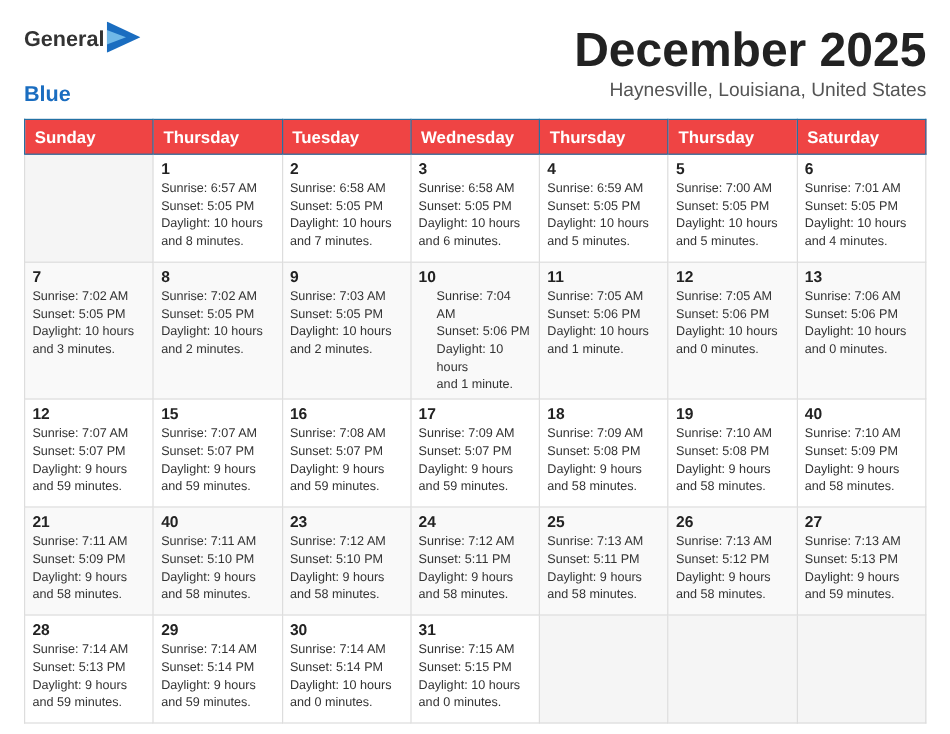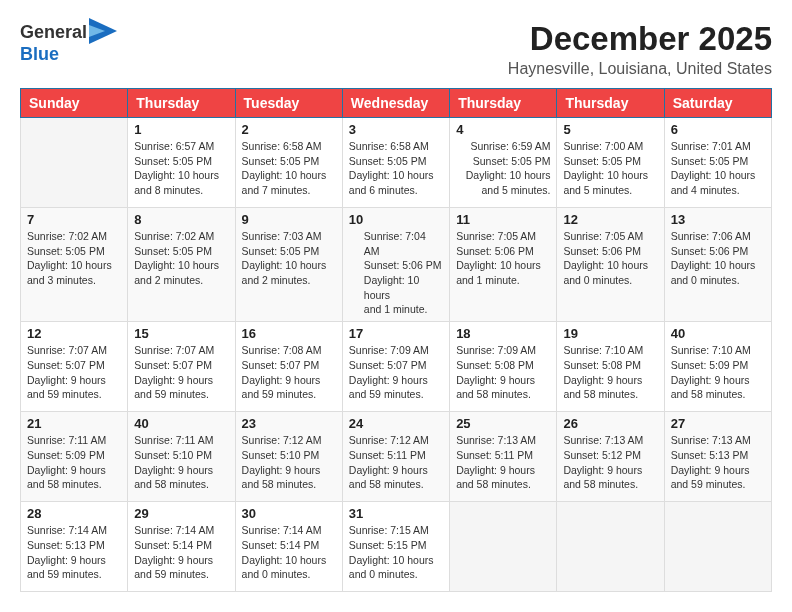--- a/index.html
+++ b/index.html
@@ -13,21 +13,21 @@
     .header-section {
       display: flex;
       justify-content: space-between;
       align-items: flex-start;
       margin-bottom: 10px;
     }
     .title-section {
       text-align: right;
     }
     .month-title {
-      font-size: 33px;
+      font-size: 40px;
       font-weight: bold;
       color: #222;
     }
     .location-title {
       font-size: 16px;
       color: #555;
       margin-top: 2px;
     }
     .calendar-table {
       width: 100%;
@@ -69,20 +69,21 @@
       color: #333;
       line-height: 1.4;
     }
     .empty-cell {
       background: #f5f5f5 !important;
     }
     .logo-wrapper {
       display: flex;
       flex-direction: column;
       align-items: flex-start;
+      gap: 24px;
     }
     .logo-line {
       display: flex;
       align-items: center;
     }
   </style>
 </head>
 <body>
 
 <div class="header-section">
@@ -135,21 +136,21 @@
         </td>
         <td>
           <span class="day-number">3</span>
           <div class="day-info" style="white-space: pre-line;">Sunrise: 6:58 AM
 Sunset: 5:05 PM
 Daylight: 10 hours
 and 6 minutes.</div>
         </td>
         <td>
           <span class="day-number">4</span>
-          <div class="day-info" style="white-space: pre-line; text-align: right;">Sunrise: 6:59 AM
+          <div class="day-info" style="white-space: pre-line;">Sunrise: 6:59 AM
 Sunset: 5:05 PM
 Daylight: 10 hours
 and 5 minutes.</div>
         </td>
         <td>
           <span class="day-number">5</span>
           <div class="day-info" style="white-space: pre-line;">Sunrise: 7:00 AM
 Sunset: 5:05 PM
 Daylight: 10 hours
 and 5 minutes.</div>

